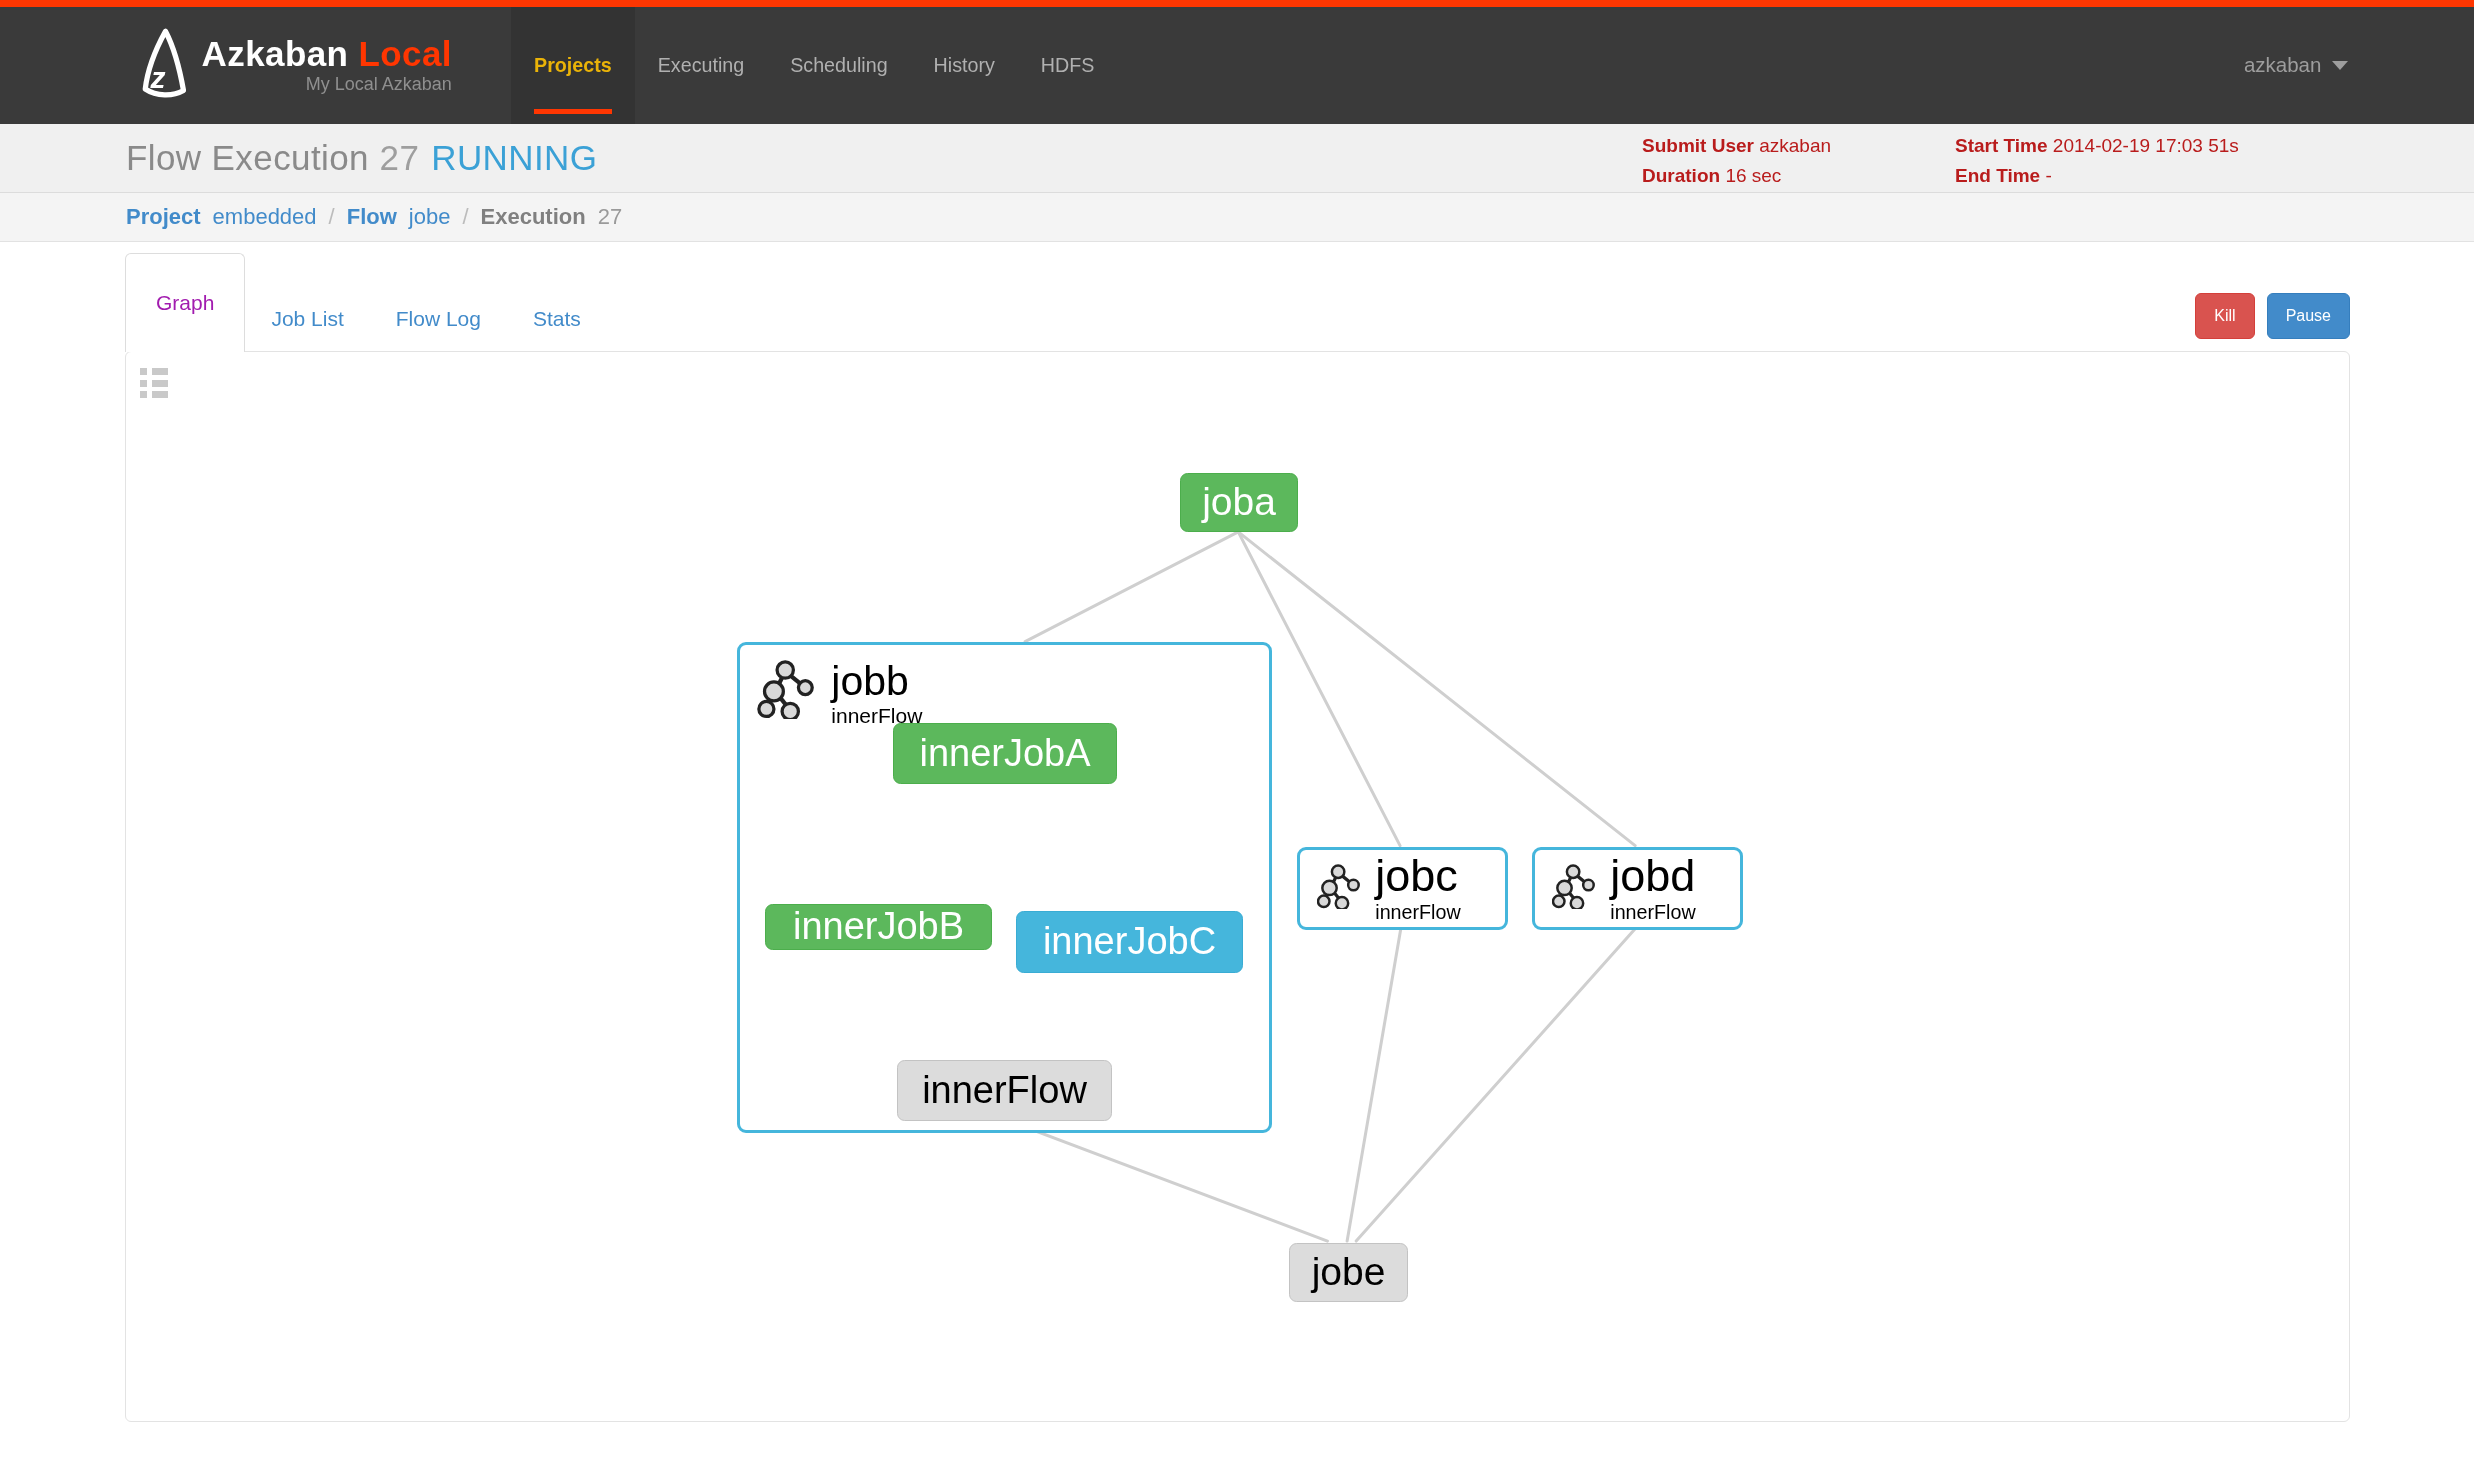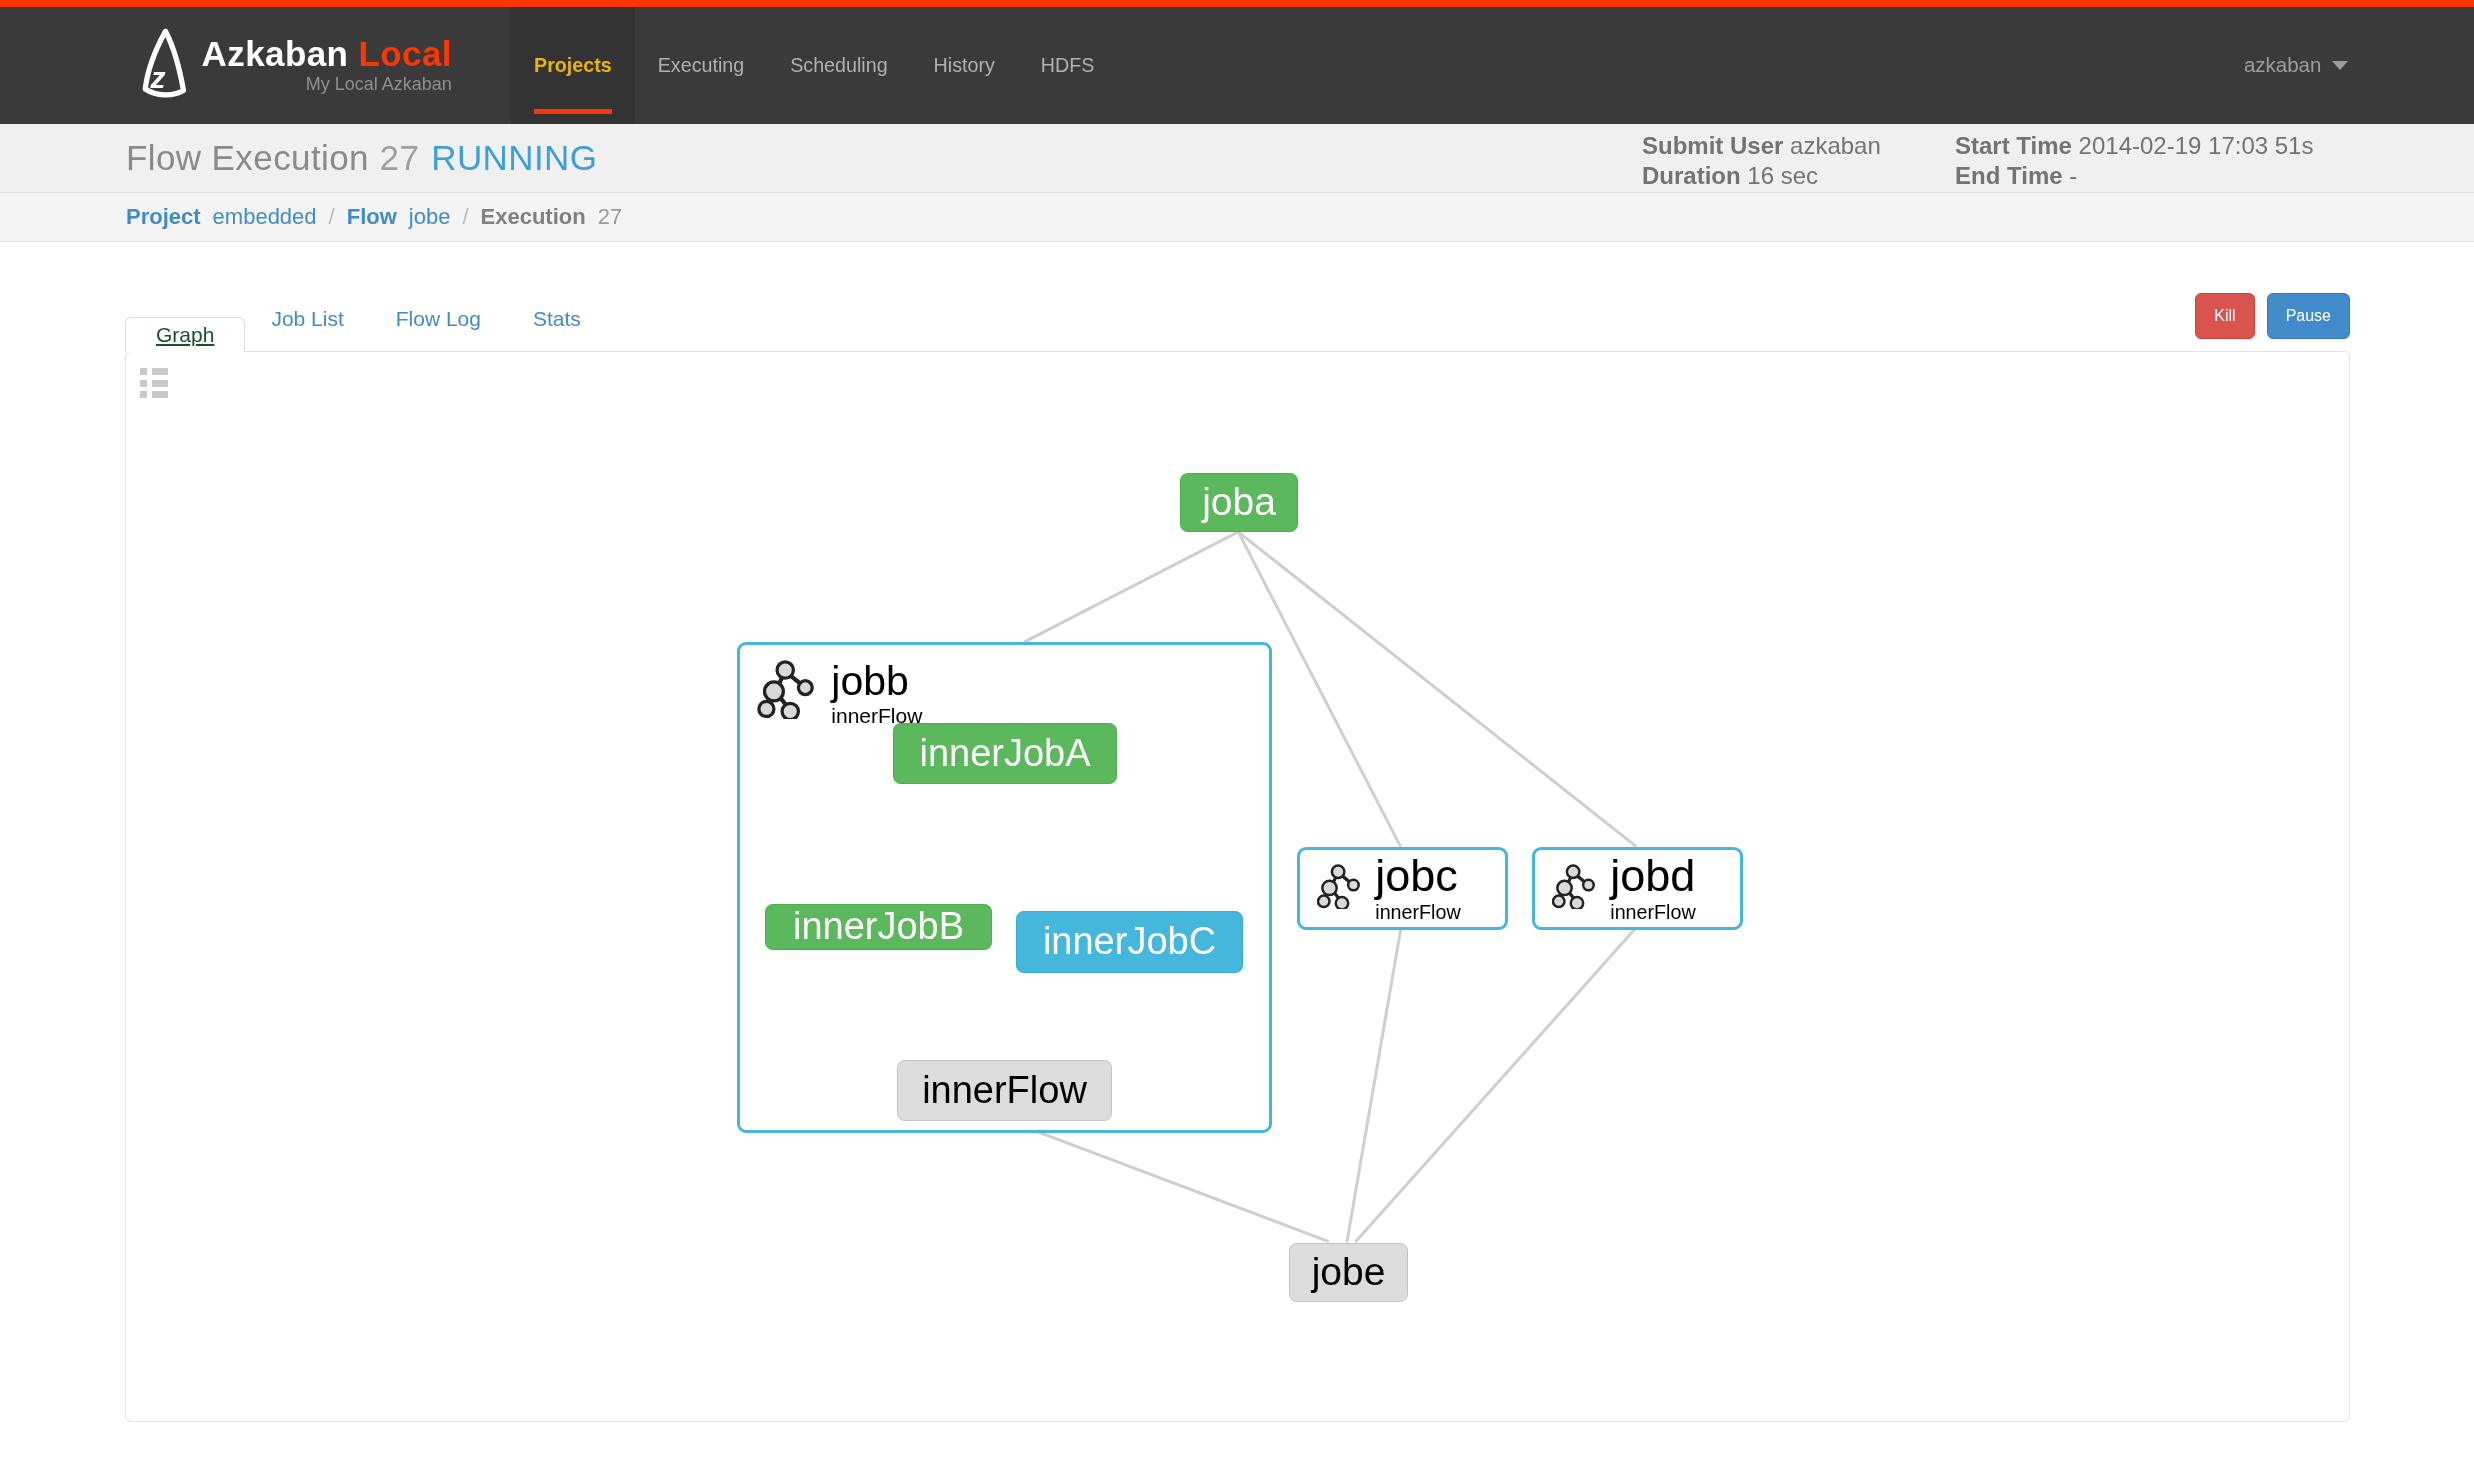--- a/index.html
+++ b/index.html
@@ -23,36 +23,36 @@
   .nav-item{height:100%;display:flex;align-items:center;padding:0 23px;font-size:19.7px;color:#b0b0b0;cursor:pointer;position:relative;}
   .nav-item.active{background:#333333;color:#eab308;font-weight:bold;}
   .nav-item.active::after{content:"";position:absolute;left:23px;right:23px;bottom:9.9px;height:4.5px;background:#ff3601;}
   .nav-user{position:absolute;right:127px;top:0;height:100%;display:flex;align-items:center;gap:10.6px;font-size:20.5px;color:#9d9d9d;cursor:pointer;}
   .caret{width:0;height:0;border-left:8.3px solid transparent;border-right:8.3px solid transparent;border-top:9px solid #9d9d9d;display:inline-block;}
   
   .header-band{position:relative;height:68px;background:#f0f0f0;border-bottom:0.8px solid #dcdcdc;}
   .page-title{position:absolute;left:126px;top:0;height:100%;display:flex;align-items:center;font-size:35px;color:#8a8a8a;letter-spacing:0.4px;}
   .page-title .exec-id{color:#9e9e9e;margin-left:10.6px;}
   .page-title .status{color:#3ba1d6;margin-left:12px;}
-  .info-col{position:absolute;top:7.6px;font-size:24px;color:#737373;line-height:29.6px;}
+  .info-col{position:absolute;top:7.6px;font-size:19px;color:#b91c1c;line-height:29.6px;}
   .info-col .lbl{font-weight:bold;}
   .info-col1{left:1642px;}
   .info-col2{left:1955px;}
   
   .crumb-band{position:relative;height:48px;background:#f4f4f4;border-bottom:0.8px solid #e2e2e2;display:flex;align-items:center;font-size:22px;}
   .crumb{margin-left:126px;display:flex;align-items:center;gap:12px;}
   .crumb .b{font-weight:bold;}
   .crumb .blue{color:#428bca;cursor:pointer;}
   .crumb .sep{color:#bcbcbc;}
   .crumb .grayl{color:#808080;font-weight:bold;}
   .crumb .grayv{color:#9a9a9a;}
   
   .tabs-row{position:relative;margin:39px 125px 0 125px;display:flex;align-items:flex-end;height:70px;}
   .tab{font-size:21px;padding:19.7px 26px;color:#428bca;cursor:pointer;}
-  .tab.active{color:#14532d;background:#fff;border:1.5px solid #ddd;border-bottom:none;border-radius:6px 6px 0 0;position:relative;margin-bottom:-1.5px;z-index:3;padding:5px 30px;text-decoration:underline;}
+  .tab.active{color:#a21caf;background:#fff;border:1.5px solid #ddd;border-bottom:none;border-radius:6px 6px 0 0;position:relative;margin-bottom:-1.5px;z-index:3;padding:37px 30px;}
   .actions{position:absolute;right:0;bottom:12px;display:flex;gap:12px;}
   .btn{font-size:16px;color:#fff;border-radius:6px;padding:0 18px;height:44px;display:flex;align-items:center;cursor:pointer;}
   .btn-kill{background:#d9534f;border:1.5px solid #d43f3a;}
   .btn-pause{background:#428bca;border:1.5px solid #357ebd;}
   
   .panel{position:relative;margin-left:125px;width:2225px;height:1071px;background:#fff;border:1.5px solid #e3e3e3;border-radius:6px;box-sizing:border-box;z-index:2;}
   .list-icon{position:absolute;left:13.6px;top:16.7px;cursor:pointer;}
   .list-icon .row{display:flex;gap:4.5px;margin-bottom:4.5px;}
   .list-icon .sq{width:7.6px;height:6.8px;background:#c9c9c9;}
   .list-icon .bar{width:16.7px;height:6.8px;background:#c9c9c9;}

